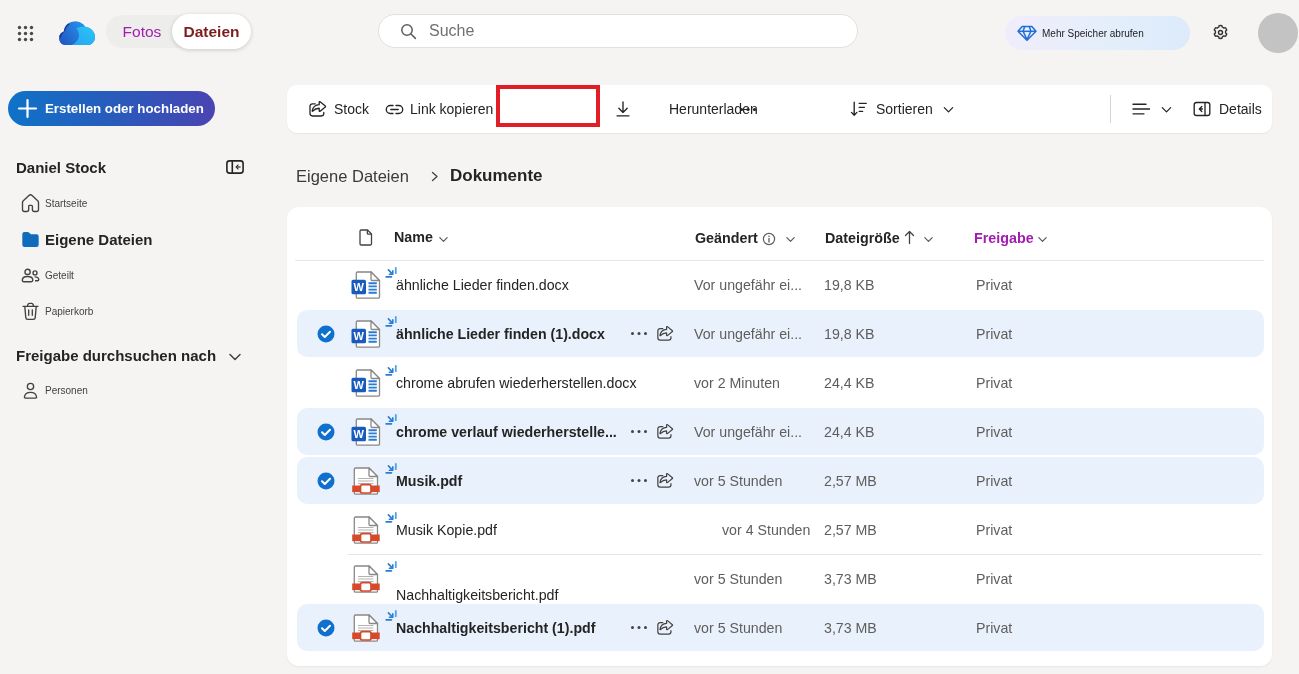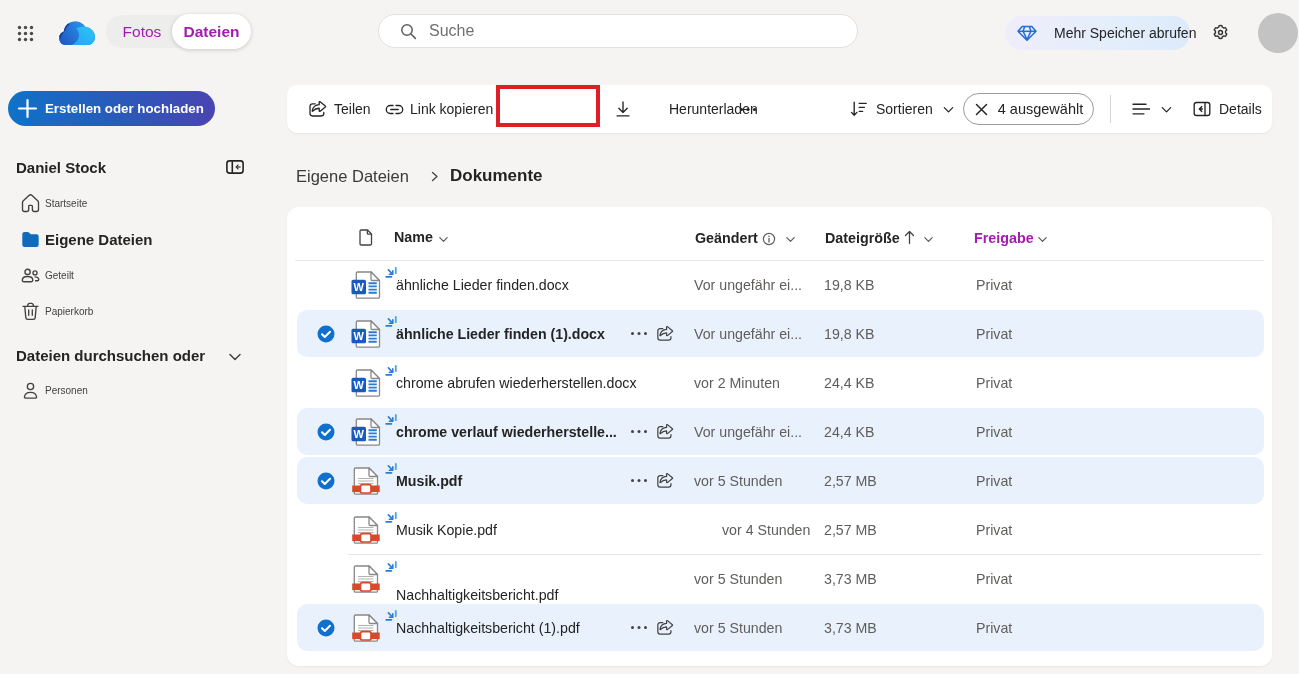--- a/index.html
+++ b/index.html
@@ -42,38 +42,38 @@
   </defs>
   <path fill="url(#cgA)" d="M8 24.5 C3.5 24.5 1 21.5 1 17.8 C1 14.5 3 12 5.8 11 C6.3 5.2 11 1 16.5 1 C21.5 1 25.2 3 26.9 6.2 C32.5 6.5 37 11 37 16.5 C37 21 33.8 24.5 29.5 24.5 Z"></path>
   <g clip-path="url(#cloudclip)">
     <ellipse cx="7.5" cy="11" rx="8" ry="9.5" fill="#1c3e9e" transform="rotate(-20 7.5 11)"></ellipse>
     <path fill="url(#cgA)" d="M3.5 24.5 C1.8 19 3.2 13.8 7.2 10.2 C10 3.5 15.5 0.5 18.5 0.5 C23.5 0.5 26.5 3.2 27.5 6.5 C23.5 9.3 20.8 13.6 20.3 18 C20 20.6 17.8 23.2 15 24.9 L8 25 Z"></path>
   </g>
   <path fill="url(#cgD)" d="M18.4 7.8 C20 6.8 23 6.1 26.8 6.3 C32.5 6.6 37 11 37 16.5 C37 21 33.8 24.5 29.5 24.5 L13.5 24.5 C17.5 22.8 20.3 19.8 20.9 16 C21.4 12.8 20.1 9.8 18.4 7.8 Z"></path>
 </svg>
 <div class="abs" style="left:106px;top:15px;width:144px;height:33px;background:#ededeb;border-radius:17px;">
   <span class="abs" style="left:0;width:72px;text-align:center;line-height:33px;font-size:15.5px;color:#a21caf;">Fotos</span>
-  <div class="abs" style="right:-1px;top:-1px;width:79px;height:35px;background:#fff;border-radius:18px;box-shadow:0 1px 4px rgba(0,0,0,.18);text-align:center;line-height:35px;font-size:15.5px;font-weight:bold;color:#a21caf;">Dateien</div>
+  <div class="abs" style="right:-1px;top:-1px;width:79px;height:35px;background:#fff;border-radius:18px;box-shadow:0 1px 4px rgba(0,0,0,.18);text-align:center;line-height:35px;font-size:15.5px;font-weight:bold;color:#7f1d1d;">Dateien</div>
 </div>
 <div class="abs" style="left:378px;top:14px;width:480px;height:34px;background:#fff;border:1px solid #e3e1df;border-radius:17px;">
   <svg class="abs" style="left:21px;top:8px" width="17" height="17" viewBox="0 0 17 17">
       <circle cx="7" cy="7" r="5.2" fill="none" stroke="#5f5e5c" stroke-width="1.5"></circle>
       <line x1="11" y1="11" x2="15.4" y2="15.4" stroke="#5f5e5c" stroke-width="1.5" stroke-linecap="round"></line>
     </svg>
   <span class="abs" style="left:50px;top:7px;font-size:16px;color:#707070;">Suche</span>
 </div>
 <div class="abs" style="left:1005px;top:16px;width:185px;height:34px;border-radius:17px;background:linear-gradient(100deg,#f1edfb,#e3eefb 60%,#dceafa);display:flex;align-items:center;">
   <svg style="margin-left:11px;flex:none" width="22" height="22" viewBox="0 0 22 22">
 <g fill="none" stroke="#1e6fd8" stroke-width="1.5" stroke-linejoin="round">
 <path d="M6.2 4.5 H15.8 L20 9.3 L11 18.2 L2 9.3 Z"></path>
 <path d="M2.4 9.3 H19.6"></path>
 <path d="M8.6 4.8 L7.1 9.3 L11 17.6 L14.9 9.3 L13.4 4.8"></path>
 </g>
     </svg>
-  <span style="margin-left:16px;font-size:14px;color:#242424;white-space:nowrap;">Mehr Speicher abrufen</span>
+  <span style="margin-left:4px;font-size:10px;color:#242424;white-space:nowrap;">Mehr Speicher abrufen</span>
 </div>
 <svg class="abs" style="left:1211px;top:23px" width="19" height="19" viewBox="0 0 24 24">
 <path fill="none" stroke="#333" stroke-width="1.8" stroke-linejoin="round" d="M12 3.2 c0.6 0 1.2 0.06 1.77 0.18 l0.4 1.9 a7 7 0 0 1 2.06 1.19 l1.86-0.62 a8.8 8.8 0 0 1 1.78 3.06 l-1.46 1.28 a7 7 0 0 1 0 2.38 l1.46 1.28 a8.8 8.8 0 0 1-1.78 3.06 l-1.86-0.62 a7 7 0 0 1-2.06 1.19 l-0.4 1.9 a8.8 8.8 0 0 1-3.54 0 l-0.4-1.9 a7 7 0 0 1-2.06-1.19 l-1.86 0.62 a8.8 8.8 0 0 1-1.78-3.06 l1.46-1.28 a7 7 0 0 1 0-2.38 L4.13 8.91 a8.8 8.8 0 0 1 1.78-3.06 l1.86 0.62 a7 7 0 0 1 2.06-1.19 l0.4-1.9 A8.8 8.8 0 0 1 12 3.2 Z"></path>
 <circle cx="12" cy="12" r="2.5" fill="none" stroke="#333" stroke-width="1.8"></circle>
 </svg>
 <div class="abs" style="left:1258px;top:13px;width:40px;height:40px;border-radius:50%;background:#c3c3c3;"></div>
 
 <div class="abs" style="left:8px;top:91px;width:207px;height:35px;border-radius:18px;background:linear-gradient(90deg,#0f72c8,#2b59ba 55%,#4a44b2);display:flex;align-items:center;">
   <svg style="margin-left:9px;flex:none" width="21" height="21" viewBox="0 0 21 21">
       <path d="M10.5 2 V19 M2 10.5 H19" stroke="#fff" stroke-width="2.2" stroke-linecap="round"></path>
@@ -109,39 +109,39 @@
     </svg>
   <span>Geteilt</span>
 </div>
 <div class="navitem" style="top:293px;">
   <svg width="21" height="21" viewBox="0 0 21 21">
       <path d="M3 5.3 h15 M7.5 5 l0.5-1.7 a1.4 1.4 0 0 1 1.3-1 h2.4 a1.4 1.4 0 0 1 1.3 1 L13.5 5 M4.8 5.6 l1 11 a1.9 1.9 0 0 0 1.9 1.7 h5.6 a1.9 1.9 0 0 0 1.9-1.7 l1-11" fill="none" stroke="#424242" stroke-width="1.35" stroke-linecap="round" stroke-linejoin="round"></path>
       <path d="M8.7 9 v5.2 M12.3 9 v5.2" stroke="#424242" stroke-width="1.35" stroke-linecap="round"></path>
     </svg>
   <span>Papierkorb</span>
 </div>
-<div class="abs" style="left:16px;top:347px;font-size:15px;font-weight:bold;color:#242424;">Dateien durchsuchen oder</div>
+<div class="abs" style="left:16px;top:347px;font-size:15px;font-weight:bold;color:#242424;">Freigabe durchsuchen nach</div>
 <svg class="abs" style="left:228px;top:350px" width="14" height="14" viewBox="0 0 14 14">
     <path d="M2 4.5 L7 9.5 L12 4.5" fill="none" stroke="#424242" stroke-width="1.5" stroke-linecap="round" stroke-linejoin="round"></path>
   </svg>
 <div class="navitem" style="top:372px;">
   <svg width="21" height="21" viewBox="0 0 20 20">
       <circle cx="10" cy="6.2" r="3" fill="none" stroke="#424242" stroke-width="1.3"></circle>
       <path d="M4.2 16.2 c0.4-2.9 2.9-4.4 5.8-4.4 s5.4 1.5 5.8 4.4 c0.08 0.6-0.4 1-1 1 H5.2 c-0.6 0-1.08-0.4-1-1 Z" fill="none" stroke="#424242" stroke-width="1.3"></path>
     </svg>
   <span>Personen</span>
 </div>
 
 <div class="card" style="left:287px;top:85px;width:985px;height:48px;">
   <div class="tbtn" style="left:20px;">
     <svg width="20" height="20" viewBox="0 0 20 20">
         <path d="M12.2 3.2 v2.5 c-4.2 0.3-6.4 3-7 6.2 c-0.06 0.33 0.36 0.5 0.58 0.25 c1.5-1.7 3.6-2.8 6.42-2.9 v2.55 a0.55 0.55 0 0 0 0.9 0.42 l5.2-4.3 a0.55 0.55 0 0 0 0-0.85 l-5.2-4.3 a0.55 0.55 0 0 0-0.9 0.43 Z" fill="none" stroke="#242424" stroke-width="1.3" stroke-linejoin="round"></path>
         <path d="M8.2 4.8 H5.4 a2.4 2.4 0 0 0-2.4 2.4 v7.4 a2.4 2.4 0 0 0 2.4 2.4 h9 a2.4 2.4 0 0 0 2.4-2.4 v-1.2" fill="none" stroke="#242424" stroke-width="1.3" stroke-linecap="round"></path>
       </svg>
-    <span>Teilen</span>
+    <span>Stock</span>
   </div>
   <div class="tbtn" style="left:97px;gap:5px;">
     <svg width="21" height="21" viewBox="0 0 21 21">
         <path d="M9 6.5 h-2.7 a4 4 0 0 0 0 8 H9 M12 6.5 h2.7 a4 4 0 0 1 0 8 H12 M6.8 10.5 h7.4" fill="none" stroke="#242424" stroke-width="1.35" stroke-linecap="round"></path>
       </svg>
     <span>Link kopieren</span>
   </div>
   <div class="abs" style="left:209px;top:-0.5px;width:104px;height:42.5px;border:4px solid #e11d25;"></div>
   <div class="tbtn" style="left:326px;gap:36px;">
     <svg width="20" height="20" viewBox="0 0 20 20">
@@ -156,26 +156,20 @@
     </svg>
   <div class="tbtn" style="left:562px;">
     <svg width="20" height="20" viewBox="0 0 20 20">
         <path d="M5.2 3.2 v13 M2.5 13.4 L5.2 16.2 L7.9 13.4" fill="none" stroke="#242424" stroke-width="1.35" stroke-linecap="round" stroke-linejoin="round"></path>
         <path d="M10.2 4.4 h7 M10.2 8.4 h5.2 M10.2 12.4 h3.4" stroke="#242424" stroke-width="1.35" stroke-linecap="round"></path>
       </svg>
     <span>Sortieren</span>
     <svg width="13" height="13" viewBox="0 0 14 14" style="margin-left:2px">
         <path d="M2.5 5 L7 9.5 L11.5 5" fill="none" stroke="#242424" stroke-width="1.35" stroke-linecap="round" stroke-linejoin="round"></path>
       </svg>
-  </div>
-  <div class="abs" style="left:676px;top:8px;width:131px;height:32px;border:1px solid #9e9c9a;border-radius:16px;display:flex;align-items:center;justify-content:center;gap:9px;color:#242424;font-size:14.5px;">
-    <svg width="15" height="15" viewBox="0 0 15 15">
-        <path d="M2.5 2.5 L12.5 12.5 M12.5 2.5 L2.5 12.5" stroke="#242424" stroke-width="1.45" stroke-linecap="round"></path>
-      </svg>
-    <span>4 ausgewählt</span>
   </div>
   <div class="abs" style="left:823px;top:10px;width:1px;height:28px;background:#d6d4d2;"></div>
   <div class="tbtn" style="left:843px;">
     <svg width="20" height="20" viewBox="0 0 20 20">
         <path d="M3 5.2 h13 M3 10 h17 M3 14.8 h11" stroke="#242424" stroke-width="1.35" stroke-linecap="round"></path>
       </svg>
   </div>
   <svg class="abs" style="left:873px;top:18px" width="13" height="13" viewBox="0 0 14 14">
       <path d="M2.5 5 L7 9.5 L11.5 5" fill="none" stroke="#242424" stroke-width="1.35" stroke-linecap="round" stroke-linejoin="round"></path>
     </svg>
@@ -405,21 +399,21 @@
 <path d="M18 1 L26.5 9.5 H19.2 a1.2 1.2 0 0 1-1.2-1.2 Z" fill="#fff" stroke="#8a8886" stroke-width="1.3" stroke-linejoin="round"></path>
 <path d="M7 11.5 h15.5 M7 14 h15.5 M7 16.5 h15.5" stroke="#b5b3b1" stroke-width="1.2"></path>
 <rect x="1.2" y="18.5" width="27.5" height="6.6" fill="#d6492a"></rect>
 <rect x="9.5" y="17.6" width="10.5" height="8.4" rx="1.8" fill="#fff" stroke="#d6492a" stroke-width="1.7"></rect>
 </svg>
 <svg class="abs" style="left:98px;top:7px" width="14" height="13" viewBox="0 0 14 13">
 <path d="M10.8 1 V6.2" stroke="#4da3e8" stroke-width="1.8" stroke-linecap="round"></path>
 <path d="M1.2 9.8 H6.4" stroke="#2b7cd3" stroke-width="1.8" stroke-linecap="round"></path>
 <path d="M3.4 2.9 L7.6 7.1 M7.8 3.9 V7.3 H4.4" fill="none" stroke="#2b7cd3" stroke-width="1.6" stroke-linecap="round" stroke-linejoin="round"></path>
 </svg>
-<span class="abs" style="left:109px;top:17px;font-size:14.2px;color:#242424;white-space:nowrap;font-weight:normal;">Nachhaltigkeitsbericht (1).pdf</span>
+<span class="abs" style="left:109px;top:17px;font-size:14.2px;color:#242424;white-space:nowrap;font-weight:bold;">Nachhaltigkeitsbericht (1).pdf</span>
 <svg class="abs" style="left:343px;top:22px" width="18" height="5" viewBox="0 0 18 5">
 <circle cx="2.5" cy="2.5" r="1.5" fill="#424242"></circle>
         <circle cx="9" cy="2.5" r="1.5" fill="#424242"></circle>
         <circle cx="15.5" cy="2.5" r="1.5" fill="#424242"></circle>
 </svg>
 <svg class="abs" style="left:368px;top:15px" width="19" height="19" viewBox="0 0 20 20">
 <path d="M12.2 3.2 v2.5 c-4.2 0.3-6.4 3-7 6.2 c-0.06 0.33 0.36 0.5 0.58 0.25 c1.5-1.7 3.6-2.8 6.42-2.9 v2.55 a0.55 0.55 0 0 0 0.9 0.42 l5.2-4.3 a0.55 0.55 0 0 0 0-0.85 l-5.2-4.3 a0.55 0.55 0 0 0-0.9 0.43 Z" fill="none" stroke="#424242" stroke-width="1.3" stroke-linejoin="round"></path>
 <path d="M8.2 4.8 H5.4 a2.4 2.4 0 0 0-2.4 2.4 v7.4 a2.4 2.4 0 0 0 2.4 2.4 h9 a2.4 2.4 0 0 0 2.4-2.4 v-1.2" fill="none" stroke="#424242" stroke-width="1.3" stroke-linecap="round"></path>
 </svg>
 <span class="abs" style="left:407px;top:17px;font-size:14.2px;color:#5f5e5c;white-space:nowrap;">vor 5 Stunden</span>

